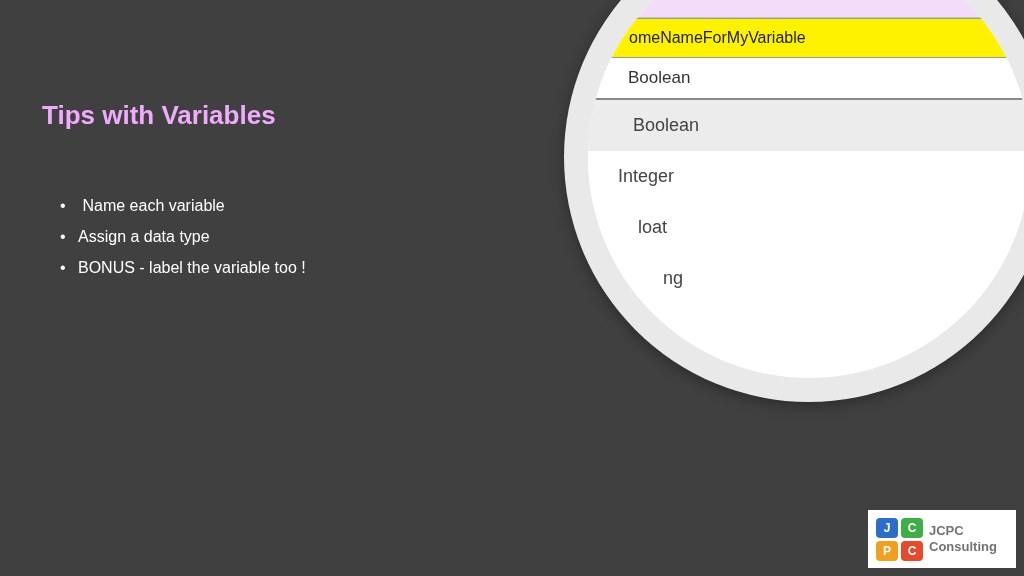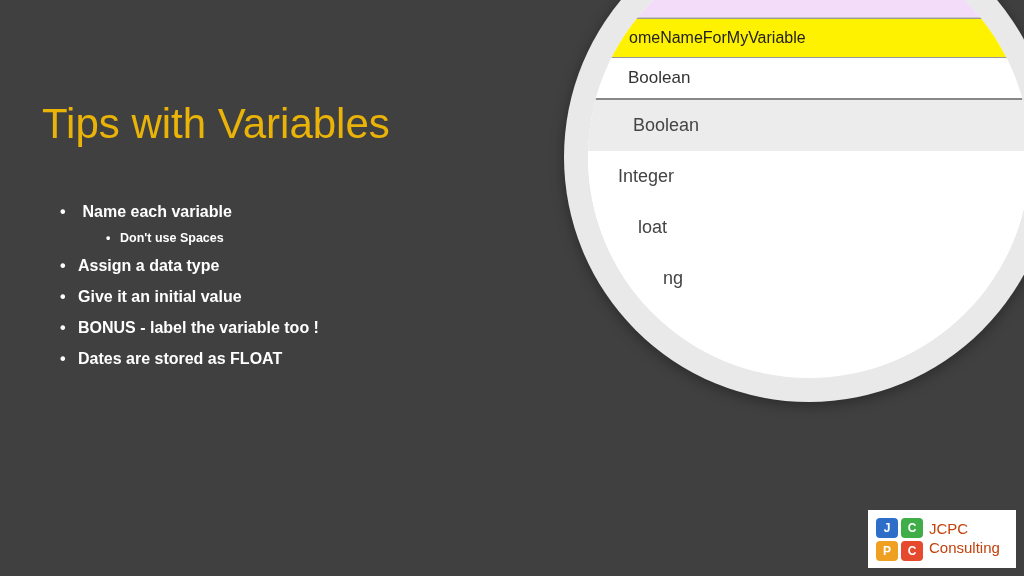--- a/index.html
+++ b/index.html
@@ -8,33 +8,32 @@
     height: 576px;
     background: #404040;
     font-family: "Segoe UI", Arial, sans-serif;
     position: relative;
     overflow: hidden;
   }
   .title {
     position: absolute;
     left: 42px;
     top: 100px;
-    font-size: 42px;
-    font-weight: 400;
-    color: #eab308;
+    font-size: 26px;
+    font-weight: 700;
+    color: #f0abfc;
   }
   .bullets {
     position: absolute;
     left: 60px;
-    top: 196px;
+    top: 190px;
     color: #ffffff;
     font-size: 16px;
     line-height: 1.95;
     list-style: none;
-    font-weight: bold;
   }
   .bullets > li::before {
     content: "•";
     color: #ffffff;
     display: inline-block;
     width: 18px;
     margin-left: -18px;
   }
   .bullets > li { padding-left: 18px; }
   .sub-bullets {
@@ -140,42 +139,37 @@
     justify-content: center;
     font-size: 12px;
     font-weight: 600;
     color: #fff;
   }
   .tile.j { background: #2d6fc8; }
   .tile.c1 { background: #3fae49; }
   .tile.p { background: #f0a020; }
   .tile.c2 { background: #e64a2e; }
   .logo-text {
-    color: #c2410c;
-    font-size: 15px;
-    font-weight: 400;
+    color: #737373;
+    font-size: 13px;
+    font-weight: 700;
     line-height: 1.25;
   }
 </style>
 </head>
 <body>
 
 <div class="title">Tips with Variables</div>
 
 <ul class="bullets">
   <li>
     <span>Name each variable</span>
-    <ul class="sub-bullets">
-      <li>Don't use Spaces</li>
-    </ul>
   </li>
   <li>Assign a data type</li>
-  <li>Give it an initial value</li>
   <li>BONUS -  label the variable too !</li>
-  <li>Dates are stored as FLOAT</li>
 </ul>
 
 <div class="circle-wrap">
   <div class="circle-inner">
     <div class="panel">
       <div class="row-purple"></div>
       <div class="panel-row row-yellow">omeNameForMyVariable</div>
       <div class="panel-row row-dropdown">Boolean</div>
       <div class="row-option selected">Boolean</div>
       <div class="row-option white opt2">Integer</div>

